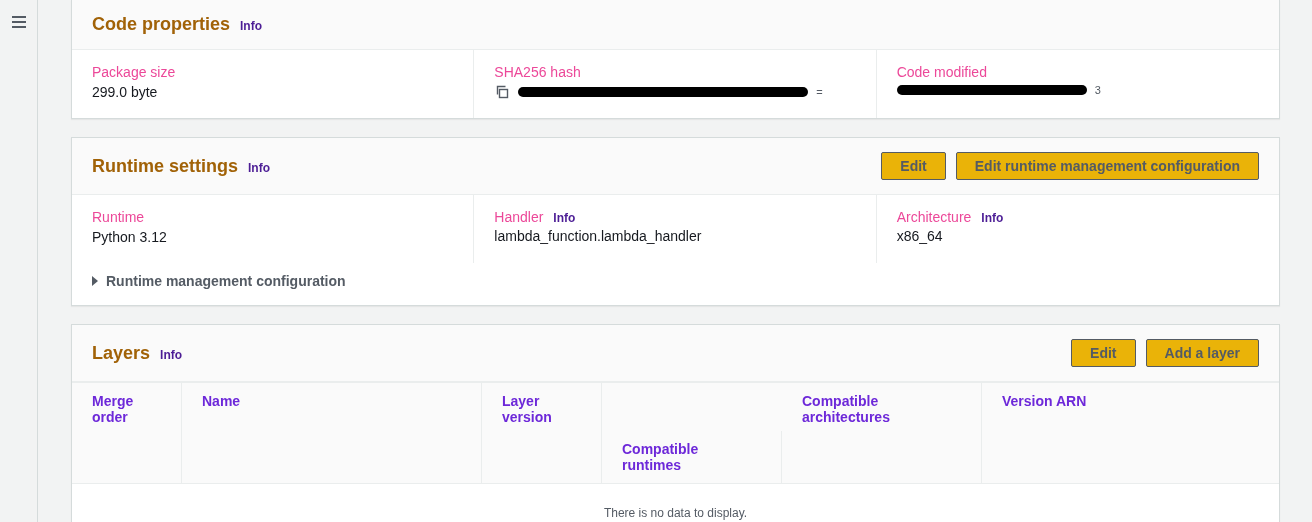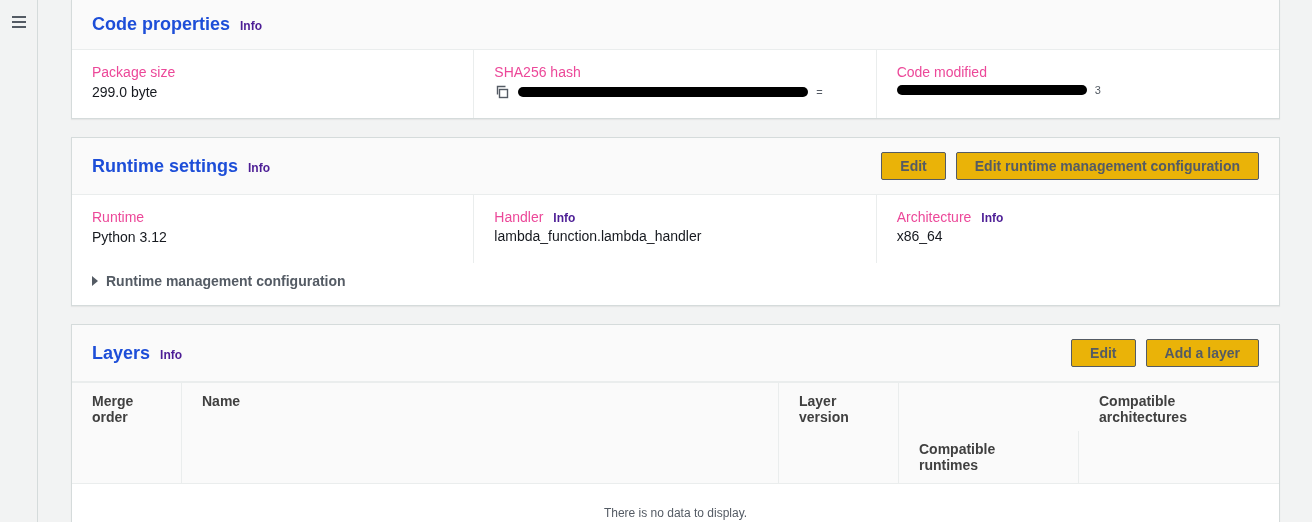--- a/index.html
+++ b/index.html
@@ -60,21 +60,21 @@
       justify-content: space-between;
     }
     .panel-title-wrap {
       display: flex;
       align-items: baseline;
       gap: 10px;
     }
     .panel-title {
       font-size: 18px;
       font-weight: 700;
-      color: #1d4ed8;
+      color: #a16207;
     }
     .info-link {
       color: #4c1d95;
       font-size: 12px;
       font-weight: 600;
       cursor: pointer;
     }
     .panel-actions {
       display: flex;
       gap: 10px;
@@ -156,21 +156,21 @@
     .table-header-row {
       display: flex;
       border-top: 1px solid #eaeded;
       border-bottom: 1px solid #eaeded;
       background: #fafafa;
     }
     .th {
       padding: 10px 20px;
       font-weight: 700;
       font-size: 14px;
-      color: #404040;
+      color: #6d28d9;
       border-right: 1px solid #eaeded;
       text-align: left;
     }
     .th:last-child { border-right: none; }
     .th-mo { width: 110px; }
     .th-name { flex: 1; min-width: 300px; }
     .th-lv { width: 120px; }
     .th-cr { width: 180px; margin-top: 48px; }
     .th-ca { width: 200px; }
     .th-arn { flex: 1; min-width: 150px; }
@@ -274,17 +274,18 @@
         <button class="btn">Edit</button>
         <button class="btn">Add a layer</button>
       </div>
     </div>
     <div class="table-header-row">
       <div class="th th-mo">Merge order</div>
       <div class="th th-name">Name</div>
       <div class="th th-lv">Layer version</div>
       <div class="th th-cr">Compatible runtimes</div>
       <div class="th th-ca">Compatible architectures</div>
+      <div class="th th-arn">Version ARN</div>
     </div>
     <div class="empty-table">There is no data to display.</div>
   </div>
 
 </div>
 
 </body></html>

